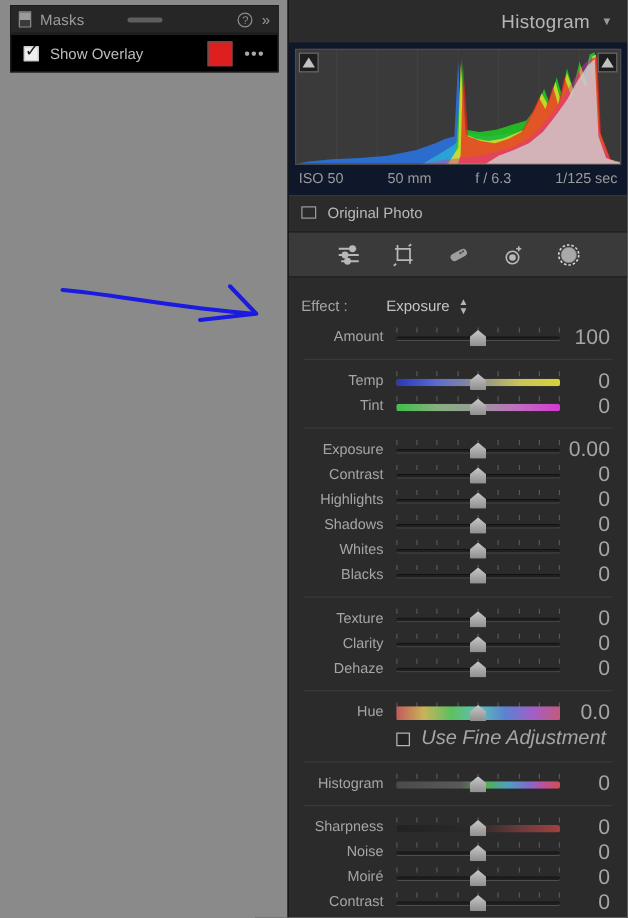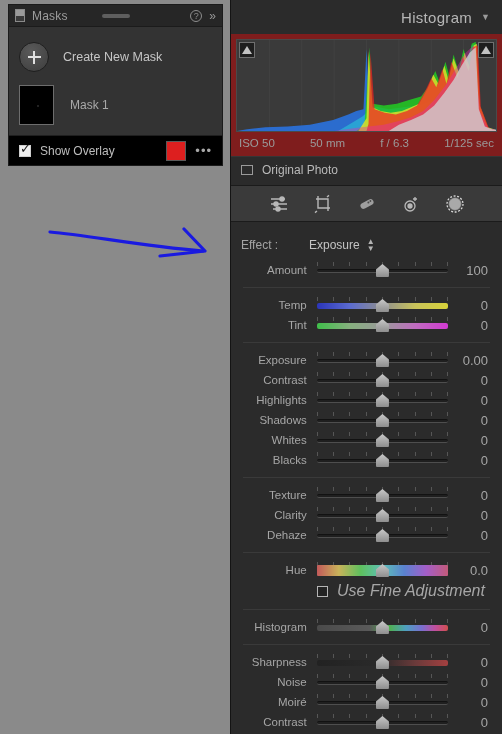--- a/index.html
+++ b/index.html
@@ -108,21 +108,21 @@
     overflow: hidden;
     margin-left: 20px;
   }
   #histogram-title-bar {
     height: 34px; display: flex; align-items: center; justify-content: flex-end;
     padding: 0 12px; background: #2b2b2b;
   }
   #histogram-title { font-size: 15px; color: #b6b6b6; letter-spacing: .3px; }
   #histogram-caret { margin-left: 9px; color: #9b9b9b; font-size: 9px; }
 
-  #histogram-box { background: #7f1d1d; padding: 5px 5px 0 5px; }
+  #histogram-box { background: #0f172a; padding: 5px 5px 0 5px; }
   #histogram-plot {
     position: relative; height: 93px; background: #3a3a3a;
     border: 1px solid #4a4a4a;
   }
   #histogram-svg { display: block; width: 100%; height: 100%; }
   .clip-btn {
     position: absolute; top: 2px; width: 16px; height: 16px;
     border: 1px solid #6f6f6f; background: #1e1e1e;
     display: flex; align-items: center; justify-content: center;
   }
@@ -184,21 +184,21 @@
   .track.tall { height: 11px; top: 4px; border-radius: 1px; }
   .thumb {
     position: absolute; top: 3px; width: 13px; height: 13px;
     margin-left: -6.5px;
     background: linear-gradient(180deg,#c8c8c8,#8e8e8e);
     clip-path: polygon(50% 0%, 100% 42%, 100% 100%, 0% 100%, 0% 42%);
     border-radius: 1px;
   }
   .slider-value {
     width: 44px; text-align: right; padding-right: 4px;
-    font-size: 13px; color: #a6a6a6;
+    font-size: 17px; color: #a6a6a6;
   }
   .divider { height: 1px; background: #3a3a3a; margin: 7px 2px 7px 2px; }
 
   #fine-adjust-row { display: flex; align-items: center; height: 22px; padding-left: 76px; }
   .cb-sq {
     width: 11px; height: 11px; border: 1px solid #b5b5b5; background: #232323;
     flex: 0 0 auto;
   }
   #fine-adjust-label { margin-left: 9px; font-size: 16px; color: #a6a6a6; font-style: italic; }
 </style>
@@ -217,33 +217,20 @@
             <i></i>
           </span>
         <span id="masks-title">Masks</span>
         <span id="drag-handle"></span>
         <span id="header-right">
           <span class="help-icon">?</span>
           <span class="chevrons">»</span>
         </span>
       </div>
 
-      <div id="masks-body">
-        <div id="create-new-mask">
-          <span class="plus-circle"></span>
-          <span id="create-mask-label">Create New Mask</span>
-        </div>
-
-        <div id="mask-list">
-          <div class="mask-row">
-            <span class="mask-thumb"></span>
-            <span class="mask-name">Mask 1</span>
-          </div>
-        </div>
-      </div>
 
       <div id="masks-footer">
         <span class="cb checked"></span>
         <span id="show-overlay-label">Show Overlay</span>
         <span id="overlay-color-swatch"></span>
         <span id="overlay-more">•••</span>
       </div>
     </div>
 
     <svg id="blue-arrow" width="190" height="50" viewBox="0 0 190 50">

